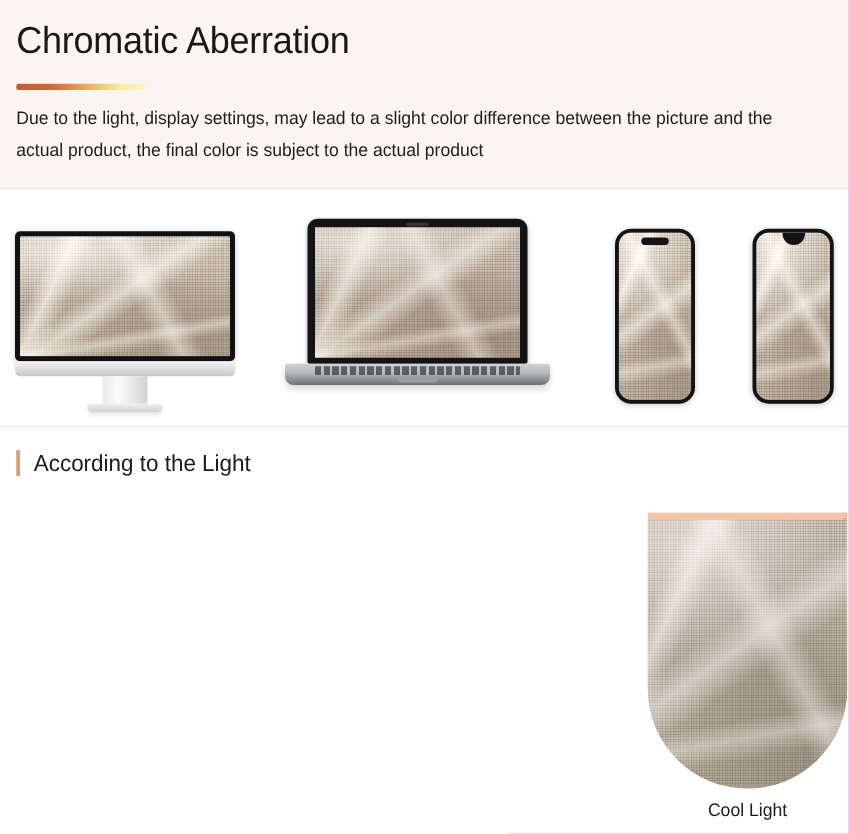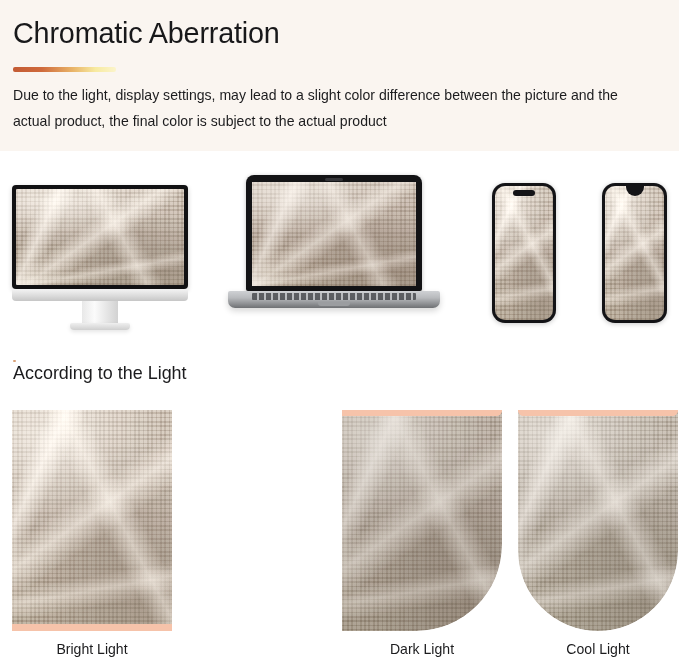--- a/index.html
+++ b/index.html
@@ -131,21 +131,21 @@
     width: 22px; height: 6px; border-radius: 4px; background: #131316; z-index: 2;
   }
   .teardrop {
     position: absolute; left: 50%; top: 0; margin-left: -9px;
     width: 18px; height: 10px; background: #131316; z-index: 2;
     border-radius: 0 0 10px 10px;
   }
 
   
   .section { position: absolute; left: 0; top: 341px; width: 679px; height: 326px; background: #fff; }
-  .sec-head { position: absolute; left: 13px; top: 19px; height: 24px; display: flex; align-items: flex-start; flex-direction: column; }
+  .sec-head { position: absolute; left: 13px; top: 19px; height: 24px; display: flex; align-items: flex-start; }
   .sec-bar { width: 3px; height: 21px; background: #d9a077; border-radius: 1px; margin-right: 11px; }
   .sec-title {
     font-size: 18.5px; color: #1b1b1d; font-weight: 400;
     font-family: "Liberation Sans", sans-serif;
     transform: scaleX(0.97); transform-origin: left center;
   }
 
   
   .swatch-row { position: absolute; left: 0; top: 69px; width: 679px; height: 257px; }
   .swatch-cell { position: absolute; top: 0; width: 160px; }
@@ -234,36 +234,22 @@
 
   <div class="section">
 
     <div class="sec-head">
       <div class="sec-bar"></div>
       <div class="sec-title">According to the Light</div>
     </div>
 
     <div class="swatch-row">
 
-      <div class="swatch-cell c1">
-        <div class="swatch-img">
-          <div class="fabric tone-bright"></div>
-          <div class="swatch-underline"></div>
-        </div>
-        <div class="swatch-label">Bright Light</div>
-      </div>
-
-
-      <div class="swatch-cell c3 round">
-        <div class="swatch-img">
-          <div class="fabric tone-dark"></div>
-          <div class="swatch-underline"></div>
-        </div>
-        <div class="swatch-label">Dark Light</div>
-      </div>
+
+
 
       <div class="swatch-cell c4 round round-left">
         <div class="swatch-img">
           <div class="fabric tone-cool"></div>
           <div class="swatch-underline"></div>
         </div>
         <div class="swatch-label">Cool Light</div>
       </div>
 
     </div>

